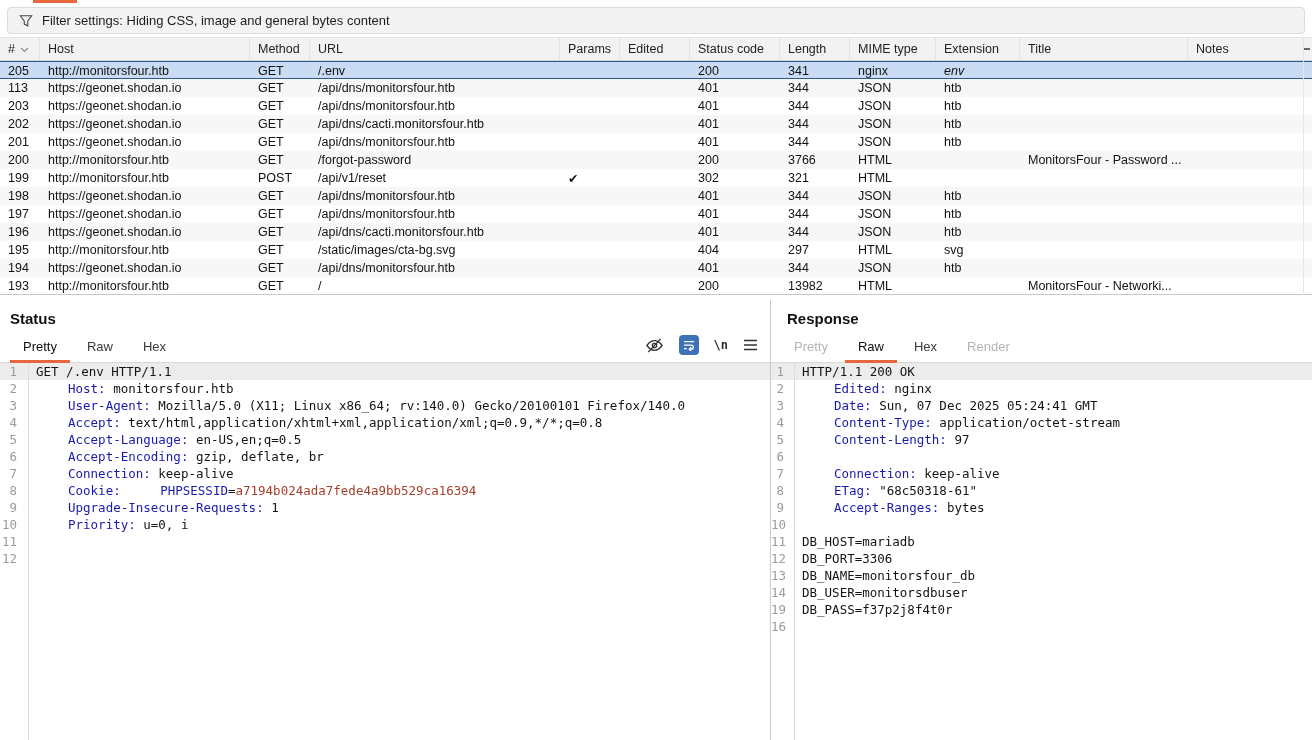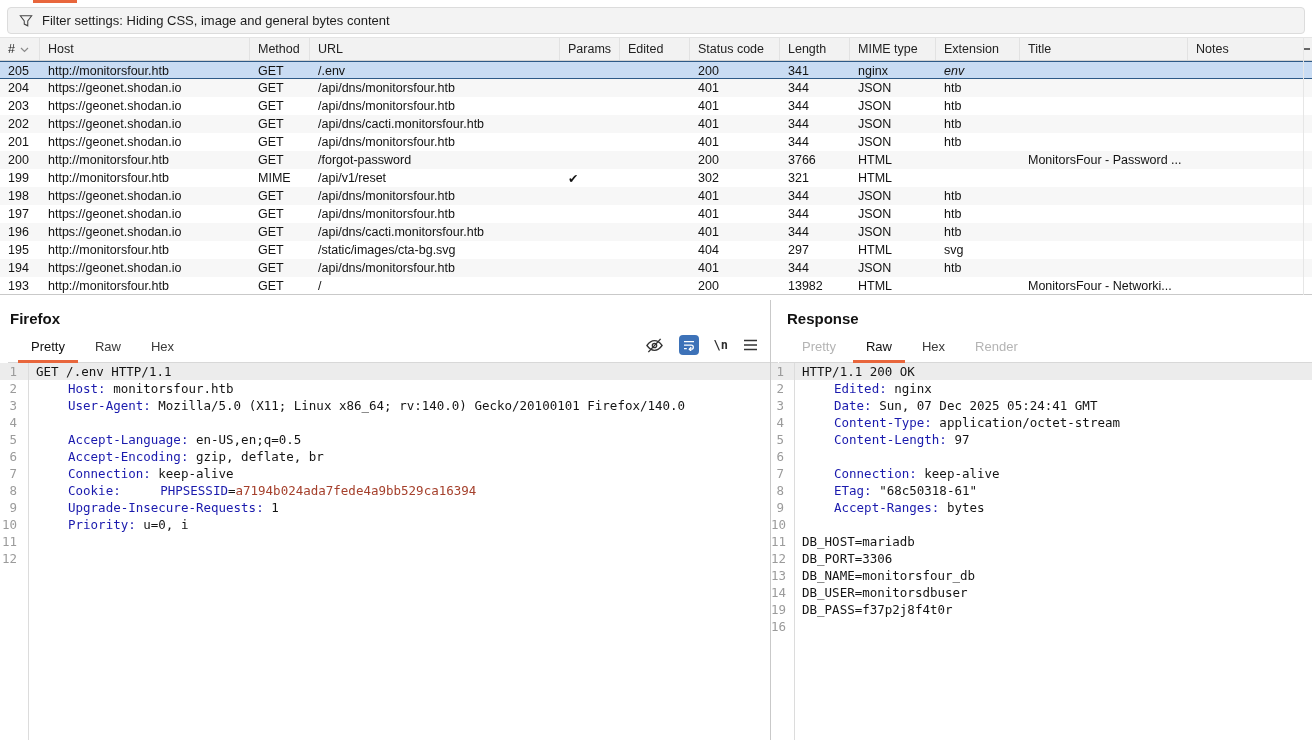--- a/index.html
+++ b/index.html
@@ -33,21 +33,21 @@
 
   
   .bottom { position:absolute; left:0; top:296px; width:1312px; height:444px; background:#fff; }
   .vdivider { position:absolute; left:770px; top:4px; width:1px; height:440px; background:#c9c9c9; }
   .panel { position:absolute; top:0; height:444px; }
   .panel.request { left:0; width:770px; }
   .panel.response { left:771px; width:541px; }
   .panel-title { position:absolute; left:10px; top:14px; font-size:15px; font-weight:700; color:#121212; }
   .panel.response .panel-title { left:16px; }
 
-  .tabbar { position:absolute; left:8px; top:40px; width:100%; height:27px;
+  .tabbar { position:absolute; left:0; top:40px; width:100%; height:27px;
     border-bottom:1px solid #d8d8d8; display:flex; align-items:flex-end; padding-left:8px; }
   .tab { font-size:13px; color:#3a3a3a; padding:0 15px 8px 15px; position:relative; cursor:default; }
   .tab.active { color:#101010; }
   .tab.active::after { content:""; position:absolute; left:2px; right:2px; bottom:-1px; height:3px;
     background:var(--accent,#e8663c); }
   .tab.disabled { color:#b4b4b4; }
 
   .editor-icons { position:absolute; right:12px; top:39px; display:flex; align-items:center; gap:15px; }
   .wrap-btn { width:20px; height:20px; border-radius:4px; background:#3d72b8; display:flex;
     align-items:center; justify-content:center; }
@@ -137,21 +137,21 @@
           <div class="tcell" style="width: 60px;"></div>
           <div class="tcell" style="width: 70px;"></div>
           <div class="tcell" style="width: 90px;">200</div>
           <div class="tcell" style="width: 70px;">341</div>
           <div class="tcell" style="width: 86px;">nginx</div>
           <div class="tcell" style="width: 84px; font-style: italic;">env</div>
           <div class="tcell" style="width: 168px;"></div>
           <div class="tcell" style="width: 116px;"></div>
         </div>
         <div class="trow alt">
-          <div class="tcell" style="width: 40px;">204</div>
+          <div class="tcell" style="width: 40px;">113</div>
           <div class="tcell" style="width: 210px;">https://geonet.shodan.io</div>
           <div class="tcell" style="width: 60px;">GET</div>
           <div class="tcell" style="width: 250px;">/api/dns/monitorsfour.htb</div>
           <div class="tcell" style="width: 60px;"></div>
           <div class="tcell" style="width: 70px;"></div>
           <div class="tcell" style="width: 90px;">401</div>
           <div class="tcell" style="width: 70px;">344</div>
           <div class="tcell" style="width: 86px;">JSON</div>
           <div class="tcell" style="width: 84px;">htb</div>
           <div class="tcell" style="width: 168px;"></div>
@@ -209,21 +209,21 @@
           <div class="tcell" style="width: 90px;">200</div>
           <div class="tcell" style="width: 70px;">3766</div>
           <div class="tcell" style="width: 86px;">HTML</div>
           <div class="tcell" style="width: 84px;"></div>
           <div class="tcell" style="width: 168px;">MonitorsFour - Password ...</div>
           <div class="tcell" style="width: 116px;"></div>
         </div>
         <div class="trow">
           <div class="tcell" style="width: 40px;">199</div>
           <div class="tcell" style="width: 210px;">http://monitorsfour.htb</div>
-          <div class="tcell" style="width: 60px;">MIME</div>
+          <div class="tcell" style="width: 60px;">POST</div>
           <div class="tcell" style="width: 250px;">/api/v1/reset</div>
           <div class="tcell" style="width: 60px;">✔</div>
           <div class="tcell" style="width: 70px;"></div>
           <div class="tcell" style="width: 90px;">302</div>
           <div class="tcell" style="width: 70px;">321</div>
           <div class="tcell" style="width: 86px;">HTML</div>
           <div class="tcell" style="width: 84px;"></div>
           <div class="tcell" style="width: 168px;"></div>
           <div class="tcell" style="width: 116px;"></div>
         </div>
@@ -311,21 +311,21 @@
           <div class="tcell" style="width: 168px;">MonitorsFour - Networki...</div>
           <div class="tcell" style="width: 116px;"></div>
         </div>
       </div>
   </div>
   <div class="col-vline"></div>
 
   <div class="bottom">
 
     <section class="panel request">
-      <div class="panel-title">Firefox</div>
+      <div class="panel-title">Status</div>
       <div class="tabbar">
           <div class="tab active">Pretty</div>
           <div class="tab ">Raw</div>
           <div class="tab ">Hex</div>
         </div>
       <div class="editor-icons">
         <svg width="19" height="17" viewBox="0 0 20 18">
           <path d="M2 9c2.6-3.6 5-5.1 8-5.1S15.4 5.4 18 9c-2.6 3.6-5 5.1-8 5.1S4.6 12.6 2 9z" fill="none" stroke="#333" stroke-width="1.4"></path>
           <circle cx="10" cy="9" r="2.3" fill="none" stroke="#333" stroke-width="1.4"></circle>
           <line x1="3.5" y1="16" x2="16.5" y2="2" stroke="#333" stroke-width="1.5"></line>
@@ -339,21 +339,21 @@
         <span class="nl-glyph">\n</span>
         <svg width="15" height="12" viewBox="0 0 15 12">
           <path d="M1 1.5h13M1 6h13M1 10.5h13" stroke="#333" stroke-width="1.5"></path>
         </svg>
       </div>
       <div class="editor">
         <div class="gutterline"></div>
       <div class="cline caret"><span class="lnum">1</span><span class="code"><span class="sg-p">GET /.env HTTP/1.1</span></span></div>
           <div class="cline"><span class="lnum">2</span><span class="code"><span class="sg-h">Host:</span><span class="sg-p"> monitorsfour.htb</span></span></div>
           <div class="cline"><span class="lnum">3</span><span class="code"><span class="sg-h">User-Agent:</span><span class="sg-p"> Mozilla/5.0 (X11; Linux x86_64; rv:140.0) Gecko/20100101 Firefox/140.0</span></span></div>
-          <div class="cline"><span class="lnum">4</span></div>
+          <div class="cline"><span class="lnum">4</span><span class="code"><span class="sg-h">Accept:</span><span class="sg-p"> text/html,application/xhtml+xml,application/xml;q=0.9,*/*;q=0.8</span></span></div>
           <div class="cline"><span class="lnum">5</span><span class="code"><span class="sg-h">Accept-Language:</span><span class="sg-p"> en-US,en;q=0.5</span></span></div>
           <div class="cline"><span class="lnum">6</span><span class="code"><span class="sg-h">Accept-Encoding:</span><span class="sg-p"> gzip, deflate, br</span></span></div>
           <div class="cline"><span class="lnum">7</span><span class="code"><span class="sg-h">Connection:</span><span class="sg-p"> keep-alive</span></span></div>
           <div class="cline"><span class="lnum">8</span><span class="code"><span class="sg-h">Cookie:</span><span class="sg-p"> </span><span class="sg-h">PHPSESSID</span><span class="sg-p">=</span><span class="sg-r">a7194b024ada7fede4a9bb529ca16394</span></span></div>
           <div class="cline"><span class="lnum">9</span><span class="code"><span class="sg-h">Upgrade-Insecure-Requests:</span><span class="sg-p"> 1</span></span></div>
           <div class="cline"><span class="lnum">10</span><span class="code"><span class="sg-h">Priority:</span><span class="sg-p"> u=0, i</span></span></div>
           <div class="cline"><span class="lnum">11</span><span class="code"></span></div>
           <div class="cline"><span class="lnum">12</span><span class="code"></span></div>
         </div>
     </section>

